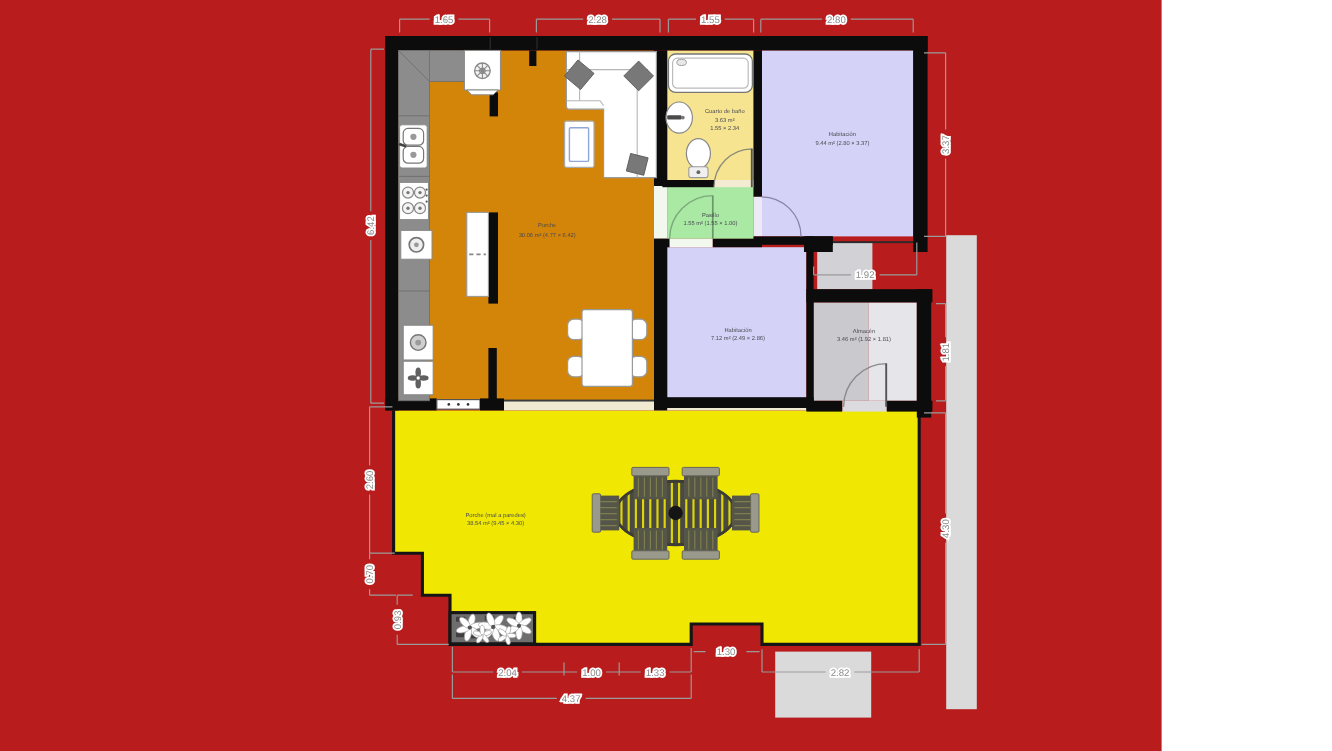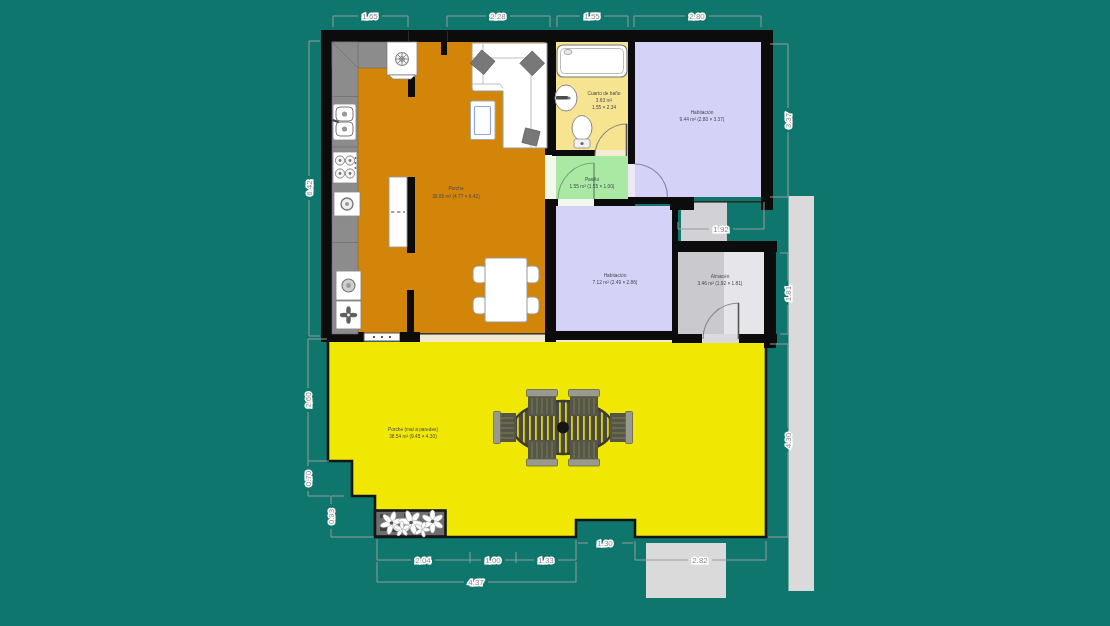--- a/index.html
+++ b/index.html
@@ -1,16 +1,16 @@
 <!DOCTYPE html>
 <html><head>
 <meta charset="utf-8">
 <style>
 html,body{margin:0;padding:0;background:#fff;}
-#wrap{width:1110px;height:626px;position:relative;overflow:hidden;background:#0f766e;filter:blur(0.4px);}
+#wrap{width:968px;height:626px;position:relative;overflow:hidden;background:#b91c1c;filter:blur(0.4px);}
 svg{position:absolute;top:0;left:0;}
 text{font-family:"Liberation Sans",sans-serif;}
 .dim{fill:#8a8a8a;font-size:8px;paint-order:stroke;stroke:#ffffff;stroke-width:3px;}
 .room{fill:#4a4a52;font-size:4.8px;}
 .dl{stroke:#9a9a9a;stroke-width:1;fill:none;}
 </style>
 </head>
 <body>
 <div id="wrap">
 <svg width="1110" height="626" viewBox="0 0 1110 626">

